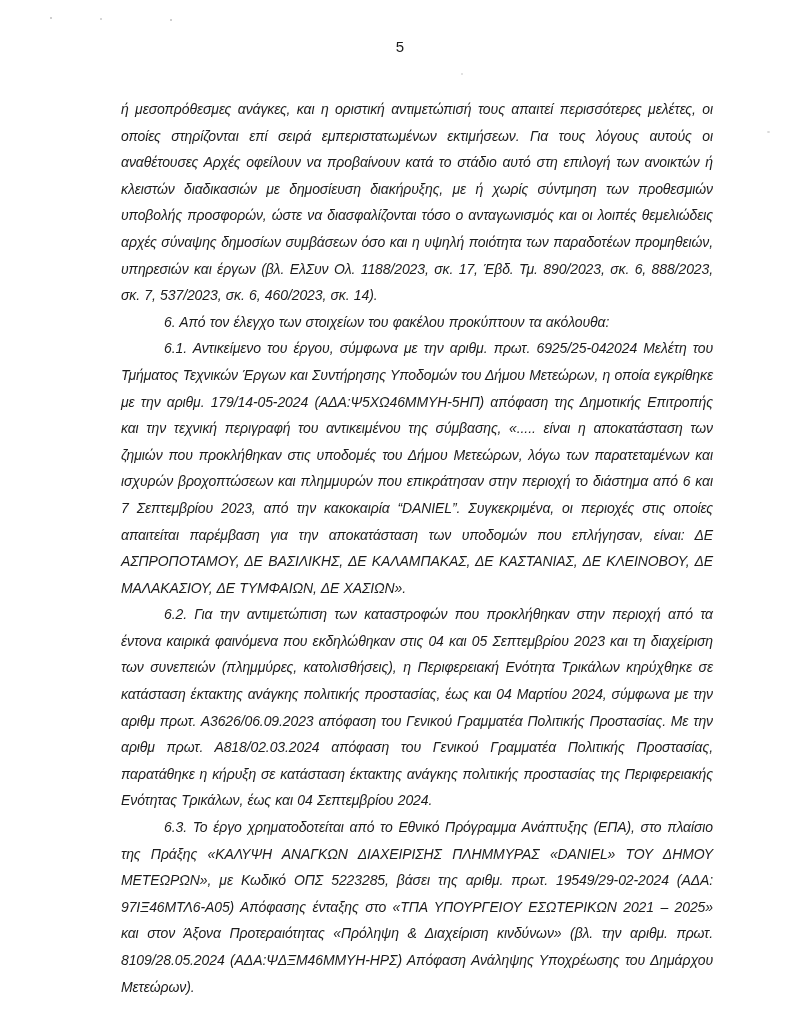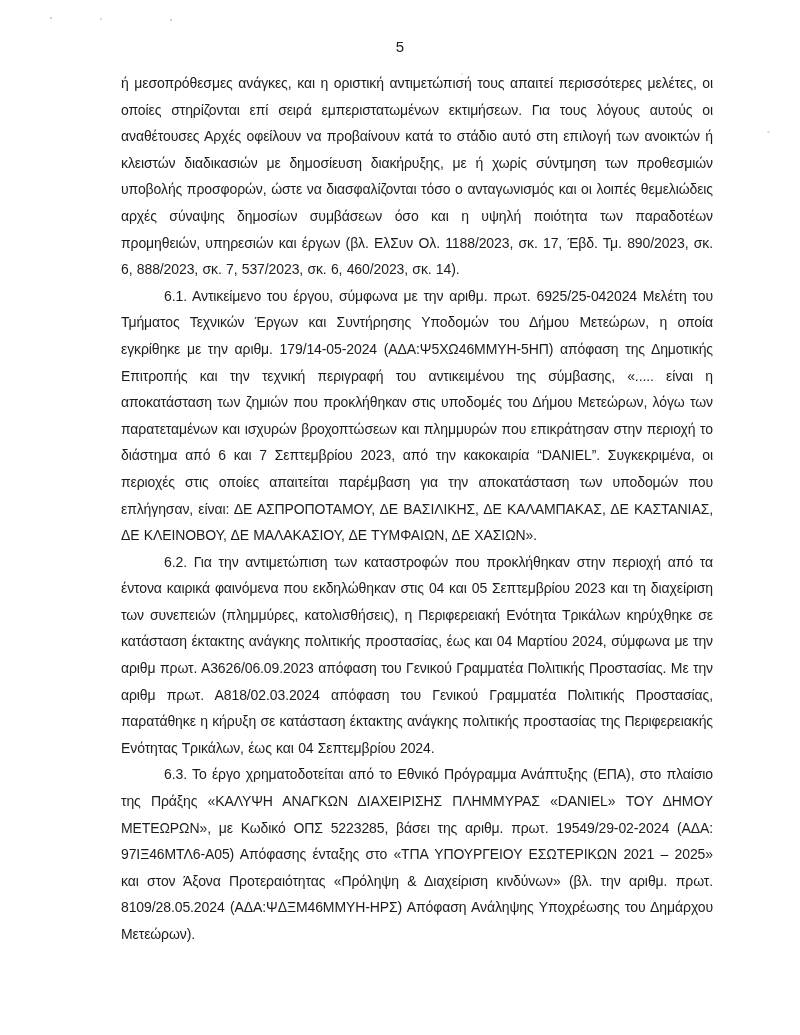--- a/index.html
+++ b/index.html
@@ -21,22 +21,23 @@
     top: 38px;
     left: 0;
     width: 100%;
     text-align: center;
     font-size: 15px;
     color: #1c1c1c;
   }
   .content {
     position: absolute;
     left: 121px;
-    top: 70px;
+    top: 96px;
     width: 592px;
+    font-style: italic;
   }
   .para {
     margin: 0;
     font-size: 14px;
     line-height: 26.6px;
     text-align: justify;
     letter-spacing: -0.1px;
     word-spacing: 0.5px;
     color: #1c1c1c;
   }
@@ -63,18 +64,19 @@
   <span class="speck speck-1"></span>
   <span class="speck speck-2"></span>
   <span class="speck speck-3"></span>
   <span class="speck speck-4"></span>
   <span class="speck speck-5"></span>
 
   <div class="page-number">5</div>
 
   <div class="content">
     <p class="para">ή μεσοπρόθεσμες ανάγκες, και η οριστική αντιμετώπισή τους απαιτεί περισσότερες μελέτες, οι οποίες στηρίζονται επί σειρά εμπεριστατωμένων εκτιμήσεων. Για τους λόγους αυτούς οι αναθέτουσες Αρχές οφείλουν να προβαίνουν κατά το στάδιο αυτό στη επιλογή των ανοικτών ή κλειστών διαδικασιών με δημοσίευση διακήρυξης, με ή χωρίς σύντμηση των προθεσμιών υποβολής προσφορών, ώστε να διασφαλίζονται τόσο ο ανταγωνισμός και οι λοιπές θεμελιώδεις αρχές σύναψης δημοσίων συμβάσεων όσο και η υψηλή ποιότητα των παραδοτέων προμηθειών, υπηρεσιών και έργων (βλ. ΕλΣυν Ολ. 1188/2023, σκ. 17, Έβδ. Τμ. 890/2023, σκ. 6, 888/2023, σκ. 7, 537/2023, σκ. 6, 460/2023, σκ. 14).</p>
+    <p class="para indent">6. Από τον έλεγχο των στοιχείων του φακέλου προκύπτουν τα ακόλουθα:</p>
     <p class="para indent">6.1. Αντικείμενο του έργου, σύμφωνα με την αριθμ. πρωτ. 6925/25-042024 Μελέτη του Τμήματος Τεχνικών Έργων και Συντήρησης Υποδομών του Δήμου Μετεώρων, η οποία εγκρίθηκε με την αριθμ. 179/14-05-2024 (ΑΔΑ:Ψ5ΧΩ46ΜΜΥΗ-5ΗΠ) απόφαση της Δημοτικής Επιτροπής και την τεχνική περιγραφή του αντικειμένου της σύμβασης, «..... είναι η αποκατάσταση των ζημιών που προκλήθηκαν στις υποδομές του Δήμου Μετεώρων, λόγω των παρατεταμένων και ισχυρών βροχοπτώσεων και πλημμυρών που επικράτησαν στην περιοχή το διάστημα από 6 και 7 Σεπτεμβρίου 2023, από την κακοκαιρία “DANIEL”. Συγκεκριμένα, οι περιοχές στις οποίες απαιτείται παρέμβαση για την αποκατάσταση των υποδομών που επλήγησαν, είναι: ΔΕ ΑΣΠΡΟΠΟΤΑΜΟΥ, ΔΕ ΒΑΣΙΛΙΚΗΣ, ΔΕ ΚΑΛΑΜΠΑΚΑΣ, ΔΕ ΚΑΣΤΑΝΙΑΣ, ΔΕ ΚΛΕΙΝΟΒΟΥ, ΔΕ ΜΑΛΑΚΑΣΙΟΥ, ΔΕ ΤΥΜΦΑΙΩΝ, ΔΕ ΧΑΣΙΩΝ».</p>
     <p class="para indent">6.2. Για την αντιμετώπιση των καταστροφών που προκλήθηκαν στην περιοχή από τα έντονα καιρικά φαινόμενα που εκδηλώθηκαν στις 04 και 05 Σεπτεμβρίου 2023 και τη διαχείριση των συνεπειών (πλημμύρες, κατολισθήσεις), η Περιφερειακή Ενότητα Τρικάλων κηρύχθηκε σε κατάσταση έκτακτης ανάγκης πολιτικής προστασίας, έως και 04 Μαρτίου 2024, σύμφωνα με την αριθμ πρωτ. Α3626/06.09.2023 απόφαση του Γενικού Γραμματέα Πολιτικής Προστασίας. Με την αριθμ πρωτ. Α818/02.03.2024 απόφαση του Γενικού Γραμματέα Πολιτικής Προστασίας, παρατάθηκε η κήρυξη σε κατάσταση έκτακτης ανάγκης πολιτικής προστασίας της Περιφερειακής Ενότητας Τρικάλων, έως και 04 Σεπτεμβρίου 2024.</p>
     <p class="para indent">6.3. Το έργο χρηματοδοτείται από το Εθνικό Πρόγραμμα Ανάπτυξης (ΕΠΑ), στο πλαίσιο της Πράξης «ΚΑΛΥΨΗ ΑΝΑΓΚΩΝ ΔΙΑΧΕΙΡΙΣΗΣ ΠΛΗΜΜΥΡΑΣ «DANIEL» ΤΟΥ ΔΗΜΟΥ ΜΕΤΕΩΡΩΝ», με Κωδικό ΟΠΣ 5223285, βάσει της αριθμ. πρωτ. 19549/29-02-2024 (ΑΔΑ: 97ΙΞ46ΜΤΛ6-Α05) Απόφασης ένταξης στο «ΤΠΑ ΥΠΟΥΡΓΕΙΟΥ ΕΣΩΤΕΡΙΚΩΝ 2021 – 2025» και στον Άξονα Προτεραιότητας «Πρόληψη &amp; Διαχείριση κινδύνων» (βλ. την αριθμ. πρωτ. 8109/28.05.2024 (ΑΔΑ:ΨΔΞΜ46ΜΜΥΗ-ΗΡΣ) Απόφαση Ανάληψης Υποχρέωσης του Δημάρχου Μετεώρων).</p>
   </div>
 
 </div>
 
 </body></html>

